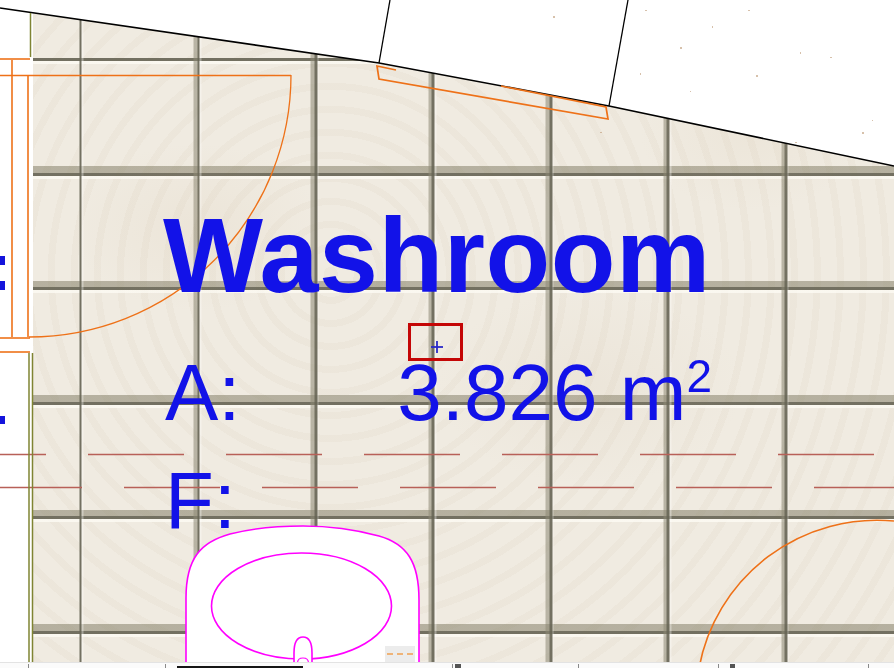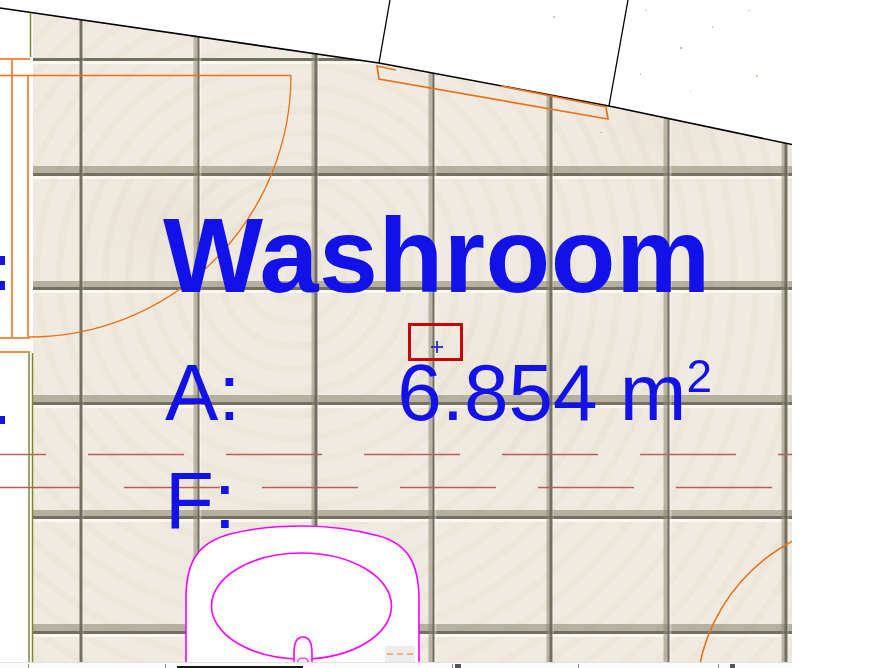--- a/index.html
+++ b/index.html
@@ -1,17 +1,17 @@
 <!DOCTYPE html>
 <html><head>
 <meta charset="utf-8">
 <style>
   html,body{margin:0;padding:0;background:#ffffff;}
   #canvas{
-    position:relative;width:792px;height:668px;overflow:hidden;
+    position:relative;width:894px;height:668px;overflow:hidden;
     background:#ffffff;
     font-family:"Liberation Sans","DejaVu Sans",sans-serif;
     cursor:default;
   }
   
   #tiles{
     position:absolute;inset:0;
     background-color:#f0ebe1;
     background-image:
       
@@ -125,21 +125,21 @@
       <line x1="437" y1="341" x2="437" y2="353"></line>
     </g>
   </svg>
 
   <div id="selection-rect"></div>
 
   <div id="room-title" class="blue-text">Washroom</div>
 
   <div id="line-area" class="blue-text stamp-line">
     <span>A:</span>
-    <span><span>6.854 m</span><span class="sup">2</span></span>
+    <span><span>3.826 m</span><span class="sup">2</span></span>
   </div>
 
   <div id="line-finish" class="blue-text stamp-line">
     <span>F:</span>
   </div>
 
   <div class="edge-fragment" style="top:256px;height:9px;"></div>
   <div class="edge-fragment" style="top:281px;height:9px;"></div>
   <div class="edge-fragment" style="top:416px;height:8px;"></div>
 

